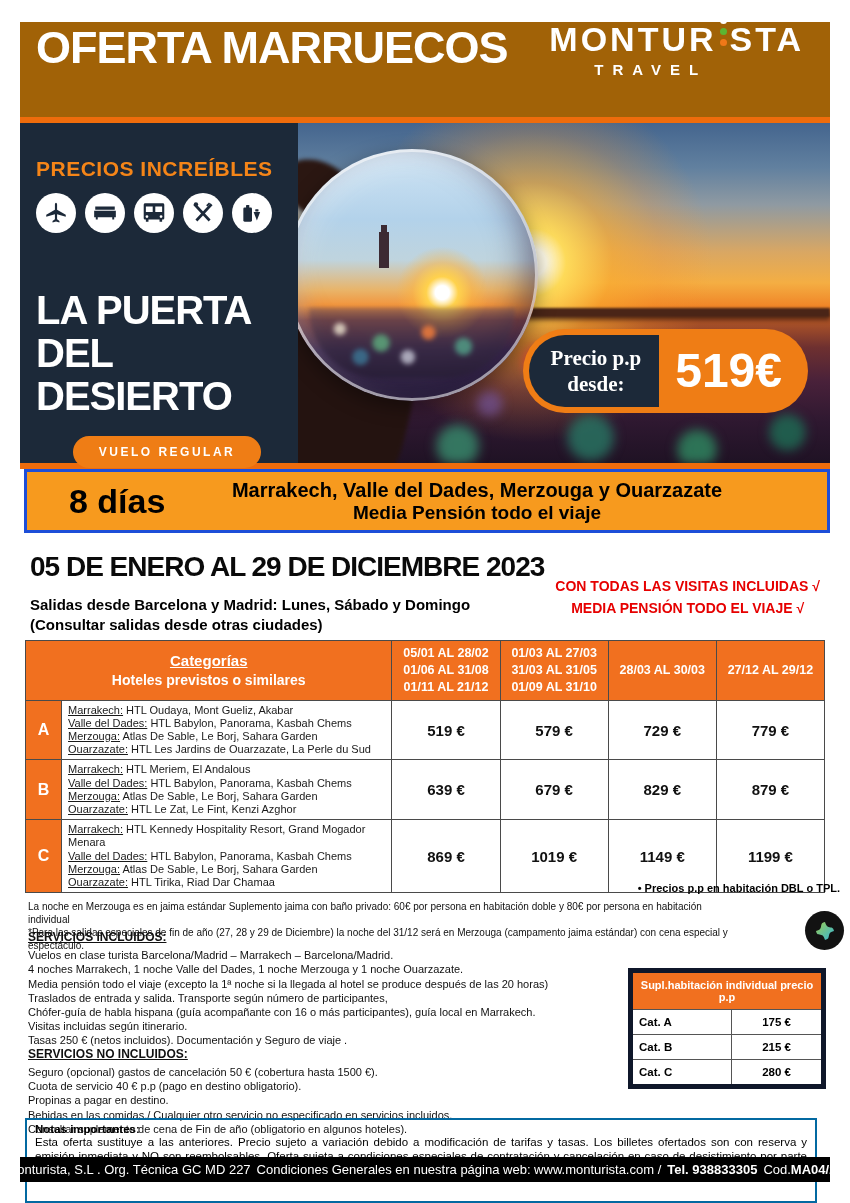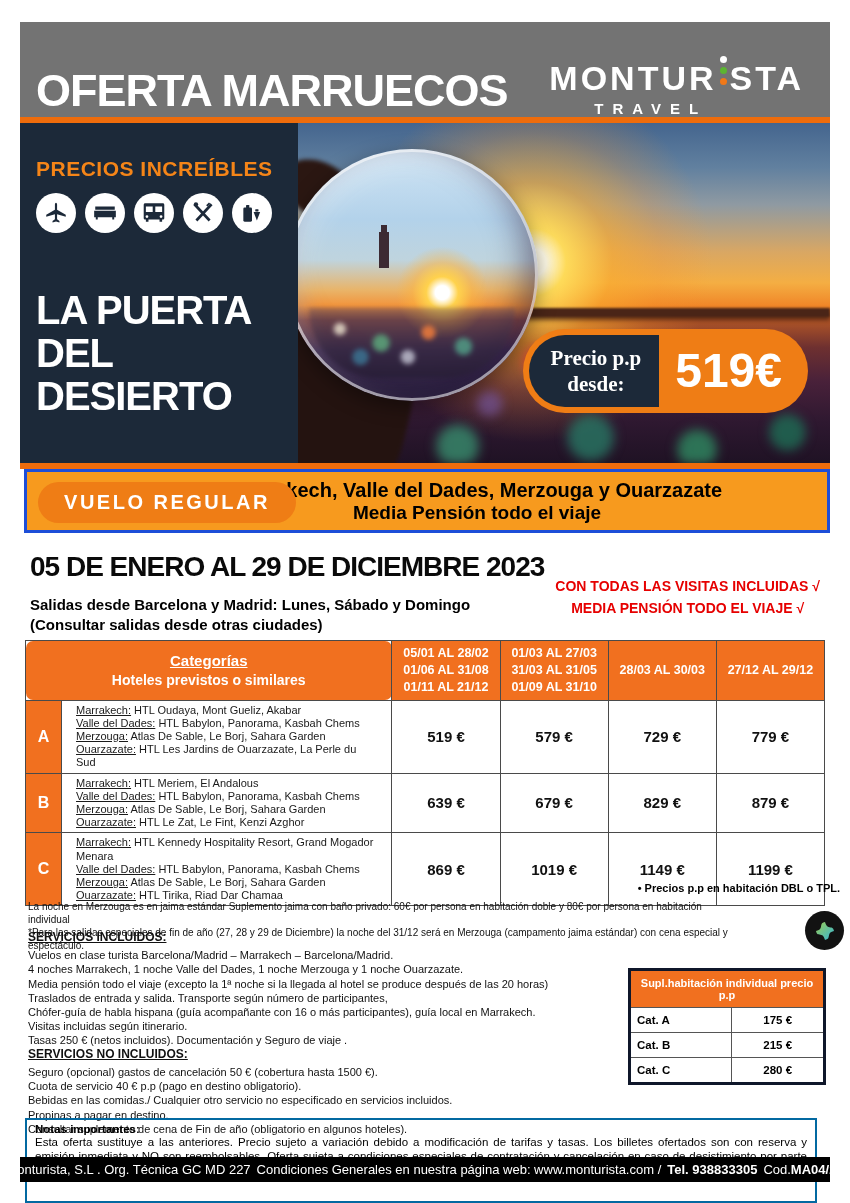--- a/index.html
+++ b/index.html
@@ -1,40 +1,40 @@
 <!DOCTYPE html>
 <html><head>
 <meta charset="utf-8">
 <style>
   * { margin:0; padding:0; box-sizing:border-box; }
   body { background:#888; font-family:"Liberation Sans", sans-serif; }
   .page { width:850px; height:1203px; background:#fff; position:relative; margin:0 auto; overflow:hidden; }
 
   
-  .hdr { position:absolute; left:20px; right:20px; top:22px; height:95px; background:#737373;
-         display:flex; align-items:flex-end; justify-content:space-between; padding:0 26px 0 16px; }
+  .hdr { position:absolute; left:20px; right:20px; top:22px; height:95px; background:#a16207;
+         display:flex; align-items:flex-start; justify-content:space-between; padding:0 26px 0 16px; }
   .hdr-title { color:#fff; font-weight:bold; font-size:45px; letter-spacing:-1px; }
   .brand { color:#fff; text-align:left; }
   .brand-row { display:flex; align-items:center; font-weight:bold; font-size:34px; letter-spacing:3px; line-height:1; }
   .dots { display:flex; flex-direction:column; align-items:center; gap:4px; margin:0 3px; transform:translateY(-8px); }
   .dots i { display:block; width:7px; height:7px; border-radius:50%; }
   .dot-w { background:#fff; } .dot-g { background:#5cb531; } .dot-o { background:#f07818; }
   .brand-sub { font-size:15px; letter-spacing:9px; margin-top:5px; font-weight:bold;margin-left:45px; }
 
   
   .hero { position:absolute; left:20px; right:20px; top:117px; height:352px; background:#1c2939;
           border-top:6px solid #ee6c0c; border-bottom:6px solid #ee6c0c; display:flex; }
   .hero-left { width:278px; flex:none; padding:34px 0 0 16px; position:relative; z-index:3; background:#1c2939; }
   .tagline { color:#f58518; font-weight:bold; font-size:21px; letter-spacing:0.5px; }
   .icon-row { display:flex; gap:9px; margin-top:12px; }
   .icon-circle { width:40px; height:40px; border-radius:50%; background:#fff; display:flex; align-items:center; justify-content:center; }
   .icon-circle svg { display:block; }
   .hero-title { color:#fff; font-weight:bold; font-size:40px; line-height:1.07; letter-spacing:-1px; margin-top:56px; }
-  .flight-pill { margin:65px auto 0; width:fit-content; background:#ef7d15; color:#fff; font-weight:bold;
-                 font-size:20px; letter-spacing:2.5px; padding:9px 26px; border-radius:24px; }
+  .flight-pill { margin:19px auto 0; width:fit-content; background:#ef7d15; color:#fff; font-weight:bold;
+                 font-size:12px; letter-spacing:2.5px; padding:9px 26px; border-radius:24px; }
 
   .hero-photo { flex:1; position:relative; overflow:hidden;
     background:
       radial-gradient(circle at 44% 41%, #fffbe8 0 14px, rgba(255,221,90,.95) 34px, rgba(250,170,45,.6) 80px, rgba(250,150,40,.25) 130px, transparent 180px),
       linear-gradient(180deg,#44658e 0%, #61809f 13%, #8f9aa2 24%, #d9a763 38%, #f4ae43 47%, #f08527 54%, #b05527 58%, #6e3030 66%, #49213a 76%, #2e1830 88%, #1f1224 100%);
   }
   .skyline { position:absolute; left:0; right:0; top:185px; height:9px; background:#4a2517;
              box-shadow:0 3px 4px rgba(60,25,15,.8); filter:blur(1px); }
   .bokeh { position:absolute; left:0; right:0; bottom:0; height:170px; filter:blur(5px);
     background:
@@ -94,33 +94,33 @@
             font-weight:bold; font-size:14px; line-height:1.6; }
 
   
   .tbl { position:absolute; left:25px; top:640px; width:800px; border-collapse:collapse; }
   .tbl th, .tbl td { border:1px solid #4a4a4a; }
   .tbl th { background:#f1701f; color:#fff; font-weight:bold; font-size:12.5px; text-align:center;
             vertical-align:middle; padding:4px 2px; line-height:1.35; }
   .th-cat-title { font-size:15px; text-decoration:underline; }
   .th-cat-sub { font-size:14px; }
   .cat-cell { background:#f1701f; color:#fff; font-weight:bold; font-size:16px; text-align:center; width:36px; }
-  .hotels-cell { width:330px; padding:3px 14px; font-size:11px; line-height:1.2; color:#1a1a1a;margin-top:48px; }
+  .hotels-cell { width:330px; padding:3px 6px; font-size:11px; line-height:1.2; color:#1a1a1a;margin-top:48px; }
   .hotels-cell .city { text-decoration:underline; }
   .price-cell { text-align:center; font-weight:bold; font-size:15px; color:#111; width:108px; }
   .price-note { position:absolute; right:10px; top:882px; font-size:11px; font-weight:bold; color:#000; }
 
   
   .fine { position:absolute; left:28px; top:900px; width:700px; font-size:10px; line-height:1.3; color:#111; }
   .svc { position:absolute; left:28px; top:930px; width:600px; font-size:11px; line-height:1.28; color:#111; }
   .svc-h { font-size:12px; font-weight:bold; text-decoration:underline; margin-bottom:3px; }
   .svc2 { margin-top:0; }
 
   
-  .supl { position:absolute; left:628px; top:968px; width:198px; border:3px solid #0f172a; border-collapse:collapse; }
+  .supl { position:absolute; left:628px; top:968px; width:198px; border:5px solid #0f172a; border-collapse:collapse; }
   .supl th { background:#f1701f; color:#fff; font-size:11px; font-weight:bold; padding:6px 2px; border:1px solid #555; }
   .supl td { border:1px solid #555; font-size:11.5px; font-weight:bold; padding:6px 6px; }
   .supl td.v { text-align:center; }
 
   
   .sticker { position:absolute; left:805px; top:911px; width:39px; height:39px; border-radius:50%;
              background:#121212; display:flex; align-items:center; justify-content:center; }
 
   
   .notes { position:absolute; left:25px; right:33px; top:1118px; border:2px solid #0369a1; padding:3px 8px 23px; }
@@ -235,21 +235,21 @@
     </div>
     <div class="claims">
       <div>CON TODAS LAS VISITAS INCLUIDAS √</div>
       <div>MEDIA PENSIÓN TODO EL VIAJE  √</div>
     </div>
   </div>
 
   <table class="tbl">
     <tbody>
         <tr>
-      <th colspan="2" style="width:366px;border-radius:7px;">
+      <th colspan="2" style="width:366px;">
         <div class="th-cat-title">Categorías</div>
         <div class="th-cat-sub">Hoteles previstos o similares</div>
       </th>
       <th>
         <div class="opt">05/01 AL 28/02</div>
         <div class="opt">01/06 AL 31/08</div>
         <div class="opt">01/11 AL 21/12</div>
       </th>
       <th>
         <div class="opt">01/03 AL 27/03</div>
@@ -319,22 +319,22 @@
     <div>Vuelos en clase turista Barcelona/Madrid – Marrakech – Barcelona/Madrid.</div>
     <div>4 noches Marrakech, 1 noche Valle del Dades, 1 noche Merzouga y 1 noche Ouarzazate.</div>
     <div>Media pensión todo el viaje (excepto la 1ª noche si la llegada al hotel se produce después de las 20 horas)</div>
     <div>Traslados de entrada y salida. Transporte según número de participantes,</div>
     <div>Chófer-guía de habla hispana (guía acompañante con 16 o más participantes), guía local en Marrakech.</div>
     <div>Visitas incluidas según itinerario.</div>
     <div>Tasas 250 € (netos incluidos). Documentación y Seguro de viaje .</div>
     <div class="svc-h svc2">SERVICIOS NO INCLUIDOS:</div>
     <div>Seguro (opcional) gastos de cancelación 50 € (cobertura hasta 1500 €).</div>
     <div>Cuota de servicio 40 € p.p (pago en destino obligatorio).</div>
+    <div>Propinas a pagar en destino.</div>
     <div>Bebidas en las comidas./ Cualquier otro servicio no especificado en servicios incluidos.</div>
-    <div>Propinas a pagar en destino.</div>
     <div>Consultar suplemento de cena de Fin de año (obligatorio en algunos hoteles).</div>
   </div>
 
   <table class="supl">
     <tbody>
         <tr>
           <th colspan="2">Supl.habitación individual precio p.p</th>
         </tr>
     <tr>
       <td>Cat. A</td>

